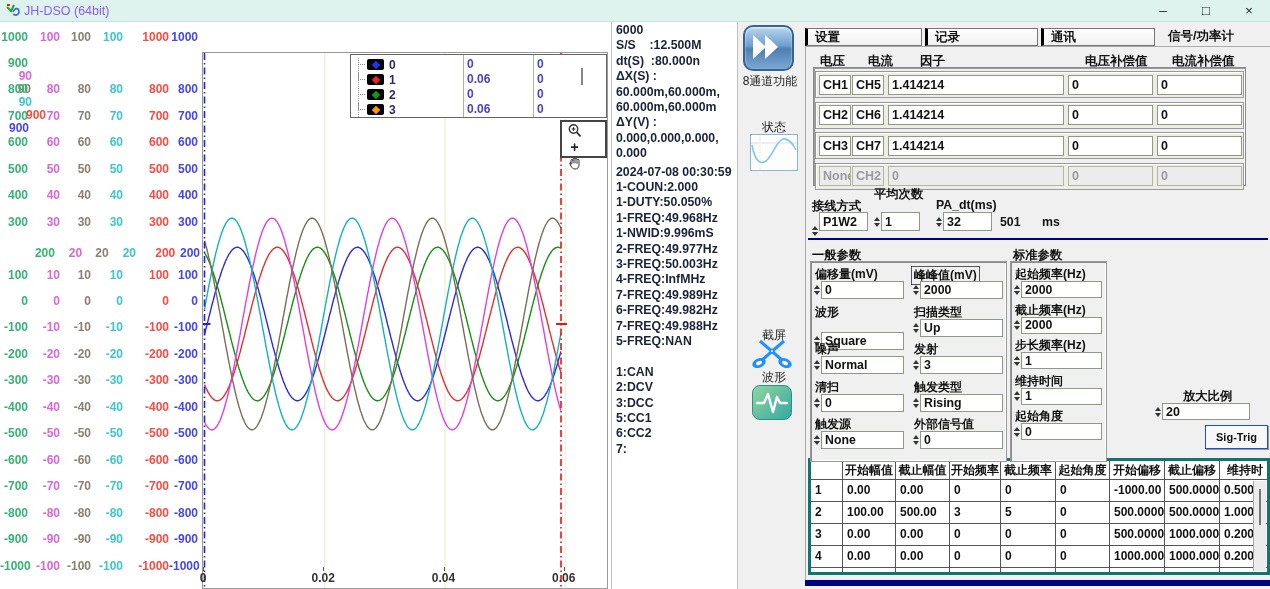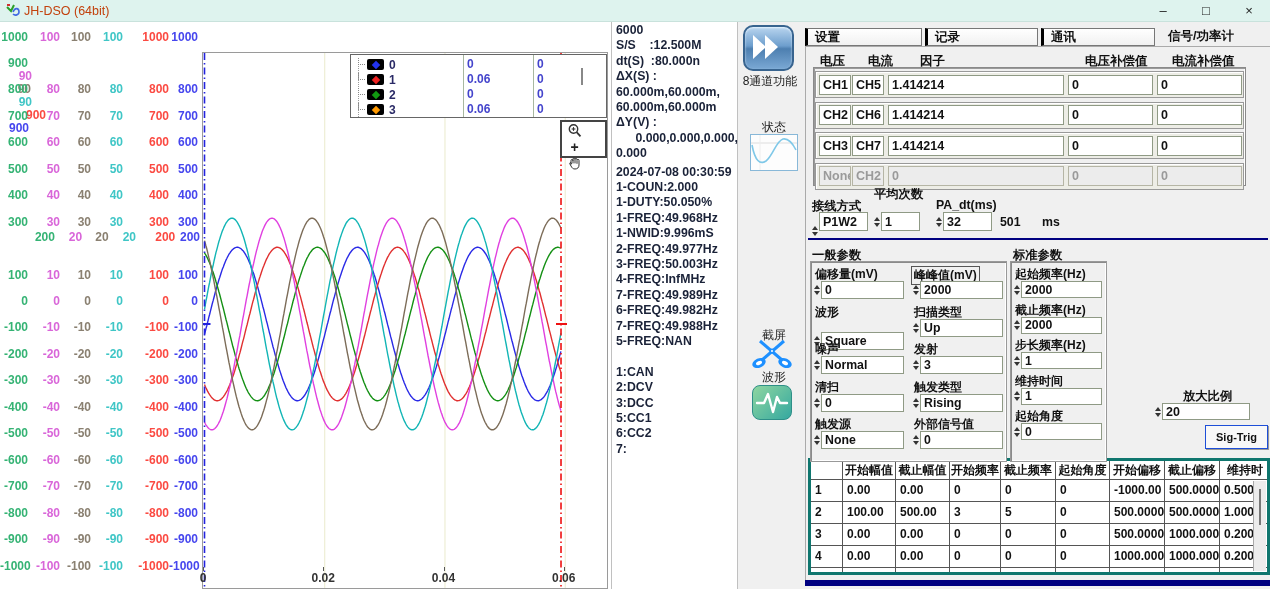--- a/index.html
+++ b/index.html
@@ -3,21 +3,21 @@
 <meta charset="utf-8">
 <style>
   html,body{margin:0;padding:0;background:#888;}
   *{box-sizing:border-box;}
   #app{position:relative;width:1270px;height:589px;background:#fff;overflow:hidden;
        font-family:"Liberation Sans",sans-serif;-webkit-font-smoothing:antialiased;}
   .abs{position:absolute;}
   
   #titlebar{position:absolute;left:0;top:0;width:1270px;height:22px;background:#def3ee;
             border-bottom:1px solid #c9e2dc;display:flex;align-items:center;}
-  #titlebar .title{font-size:12.5px;color:#c2410c;margin-left:6px;}
+  #titlebar .title{font-size:12.5px;color:#8b5cf6;margin-left:6px;}
   .winbtn{position:absolute;top:0;width:30px;height:22px;text-align:center;line-height:21px;
           font-size:13px;color:#222;cursor:default;}
   
   #plot-section{position:absolute;left:0;top:22px;width:610px;height:567px;background:#fff;}
   #plot-area{position:absolute;left:202px;top:30px;width:406px;height:537px;
              border:1px solid #9a9a9a;background:#fff;}
   .ytickrow{position:absolute;left:0;width:200px;height:13px;display:flex;}
   .ytickrow span{display:block;text-align:right;font-size:12px;font-weight:700;line-height:13px;}
   .xlab{position:absolute;width:44px;text-align:center;font-size:12px;font-weight:600;color:#333;}
   .xtickmark{position:absolute;width:1px;height:4px;background:#555;}
@@ -170,21 +170,21 @@
           <span style="width: 29px; color: rgb(70, 70, 238);">400</span>
         </div>
         <div class="ytickrow" style="top: 193.65px;">
           <span style="width: 28px; color: rgb(53, 179, 116);">300</span>
           <span style="width: 32px; color: rgb(217, 102, 217);">30</span>
           <span style="width: 31px; color: rgb(138, 128, 113);">30</span>
           <span style="width: 32px; color: rgb(63, 198, 198);">30</span>
           <span style="width: 46px; color: rgb(251, 74, 66);">300</span>
           <span style="width: 29px; color: rgb(70, 70, 238);">300</span>
         </div>
-        <div class="ytickrow" style="top: 209px; padding-left: 31px;">
+        <div class="ytickrow" style="top: 225px; padding-left: 31px;">
           <span style="width: 28px; color: rgb(53, 179, 116);">200</span>
           <span style="width: 32px; color: rgb(217, 102, 217);">20</span>
           <span style="width: 31px; color: rgb(138, 128, 113);">20</span>
           <span style="width: 32px; color: rgb(63, 198, 198);">20</span>
           <span style="width: 46px; color: rgb(251, 74, 66);">200</span>
           <span style="width: 29px; color: rgb(70, 70, 238);">200</span>
         </div>
         <div class="ytickrow" style="top: 246.55px;">
           <span style="width: 28px; color: rgb(53, 179, 116);">100</span>
           <span style="width: 32px; color: rgb(217, 102, 217);">10</span>
@@ -375,21 +375,21 @@
   </div>
 
   <div id="readout">
       <div class="roline" style="top: 1px;">6000</div>
       <div class="roline" style="top: 16.4px;">S/S    :12.500M</div>
       <div class="roline" style="top: 31.8px;">dt(S)  :80.000n</div>
       <div class="roline" style="top: 47.2px;">ΔX(S) :</div>
       <div class="roline" style="top: 62.6px;">60.000m,60.000m,</div>
       <div class="roline" style="top: 78px;">60.000m,60.000m</div>
       <div class="roline" style="top: 93.4px;">ΔY(V) :</div>
-      <div class="roline" style="top: 108.8px; text-align: right;">0.000,0.000,0.000,</div>
+      <div class="roline" style="top: 108.8px;">0.000,0.000,0.000,</div>
       <div class="roline" style="top: 124.2px;">0.000</div>
       <div class="roline" style="top: 142.6px;">2024-07-08 00:30:59</div>
       <div class="roline" style="top: 158px;">1-COUN:2.000</div>
       <div class="roline" style="top: 173.4px;">1-DUTY:50.050%</div>
       <div class="roline" style="top: 188.8px;">1-FREQ:49.968Hz</div>
       <div class="roline" style="top: 204.2px;">1-NWID:9.996mS</div>
       <div class="roline" style="top: 219.6px;">2-FREQ:49.977Hz</div>
       <div class="roline" style="top: 235px;">3-FREQ:50.003Hz</div>
       <div class="roline" style="top: 250.4px;">4-FREQ:InfMHz</div>
       <div class="roline" style="top: 265.8px;">7-FREQ:49.989Hz</div>

